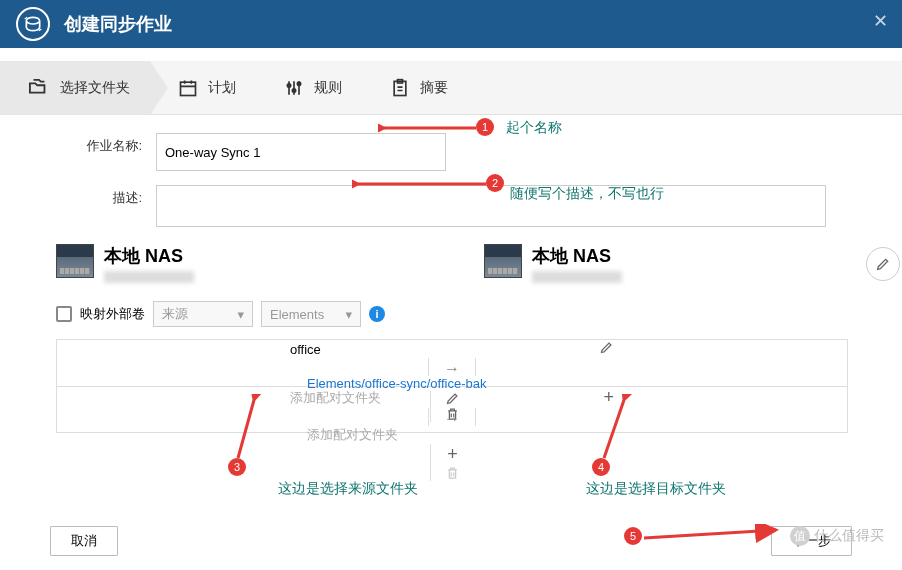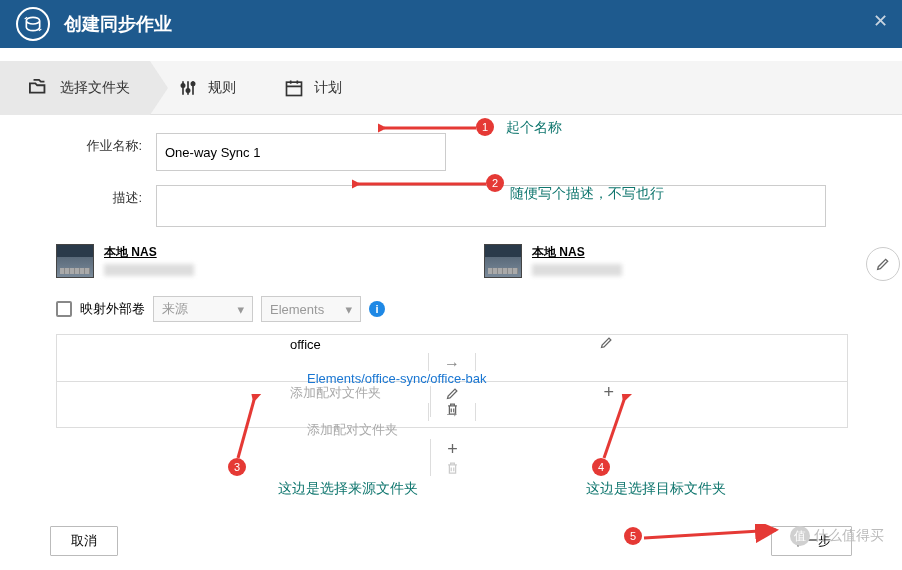--- a/index.html
+++ b/index.html
@@ -16,21 +16,21 @@
 .content { padding: 18px 50px; }
 .row { display: flex; align-items: flex-start; margin-bottom: 14px; }
 .row .label { width: 106px; padding-top: 4px; color: #333; text-align: right; padding-right: 14px; }
 .row .field { flex: 1; }
 .textinput { width: 290px; border: 1px solid #ccc; padding: 18px 8px; font-size: 13px; height: 26px; }
 .textarea { width: 670px; border: 1px solid #ccc; padding: 4px 8px; font-size: 13px; height: 42px; resize: none; }
 .devices { display: flex; gap: 28px; margin-left: 6px; position: relative; }
 .device { display: flex; gap: 10px; align-items: flex-start; width: 360px; }
 .nas-icon { width: 38px; height: 34px; background: linear-gradient(#2a3a4a 0%, #2a3a4a 38%, #5a6a7a 38%, #7a8a9a 100%); border: 1px solid #444; position: relative; }
 .nas-icon::after { content: ''; position: absolute; bottom: 3px; left: 3px; right: 3px; height: 6px; background: repeating-linear-gradient(90deg, #aaa 0, #aaa 4px, #888 4px, #888 5px); }
-.device-info .name { font-weight: bold; font-size: 12px; text-decoration: underline; }
+.device-info .name { font-weight: bold; font-size: 18px; }
 .device-info .sub { width: 90px; height: 12px; background: #ddd; filter: blur(2px); margin-top: 3px; }
 .edit-circle { width: 34px; height: 34px; border: 1px solid #ccc; border-radius: 50%; display: flex; align-items: center; justify-content: center; position: absolute; right: -48px; top: 3px; cursor: pointer; color: #666; }
 .filter-row { display: flex; align-items: center; gap: 8px; margin: 18px 0 12px 6px; }
 .checkbox { width: 16px; height: 16px; border: 2px solid #888; border-radius: 2px; }
 .select { border: 1px solid #ccc; background: #f8f8f8; padding: 3px 8px; font-size: 13px; width: 100px; height: 26px; display: flex; align-items: center; justify-content: space-between; color: #999; }
 .info-icon { width: 16px; height: 16px; background: #1e88e5; color: #fff; border-radius: 50%; display: flex; align-items: center; justify-content: center; font-size: 11px; font-weight: bold; }
 .pair-table { margin-left: 6px; border: 1px solid #ddd; width: 792px; }
 .pair-row { display: flex; height: 46px; align-items: center; flex-direction: column; }
 .pair-row + .pair-row { border-top: 1px solid #ddd; }
 .pair-cell-l { width: 344px; padding: 0 10px; display: flex; align-items: center; justify-content: space-between; }
@@ -67,33 +67,41 @@
 
   <div class="steps">
     <div class="step active">
       <svg width="22" height="20" viewBox="0 0 24 22" fill="none" stroke="#333" stroke-width="2">
           <path d="M2 6 h6 l2 2 h8 v8 h-16 z M6 2 h6 l2 2 h4"></path>
         </svg>
       <span>选择文件夹</span>
     </div>
     <div class="step">
       <svg width="20" height="20" viewBox="0 0 24 24" fill="none" stroke="#333" stroke-width="2">
+          <rect x="3" y="5" width="18" height="16"></rect>
+          <path d="M3 10 h18 M8 3 v4 M16 3 v4"></path>
+        </svg>
+      <span>计划</span>
+    </div>
+    <div class="step">
+      <svg width="20" height="20" viewBox="0 0 24 24" fill="none" stroke="#333" stroke-width="2">
           <path d="M6 4 v16 M12 4 v16 M18 4 v16"></path>
           <circle cx="6" cy="9" r="2" fill="#333"></circle>
           <circle cx="12" cy="15" r="2" fill="#333"></circle>
           <circle cx="18" cy="7" r="2" fill="#333"></circle>
         </svg>
       <span>规则</span>
     </div>
     <div class="step">
       <svg width="20" height="20" viewBox="0 0 24 24" fill="none" stroke="#333" stroke-width="2">
-          <rect x="3" y="5" width="18" height="16"></rect>
-          <path d="M3 10 h18 M8 3 v4 M16 3 v4"></path>
-        </svg>
-      <span>计划</span>
+          <rect x="5" y="4" width="14" height="17"></rect>
+          <rect x="9" y="2" width="6" height="4"></rect>
+          <path d="M9 11 h6 M9 15 h6"></path>
+        </svg>
+      <span>摘要</span>
     </div>
   </div>
 
   <div class="content">
     <div class="row">
       <div class="label">作业名称:</div>
       <div class="field">
         <input class="textinput" type="text" value="One-way Sync 1" style="">
       </div>
     </div>

